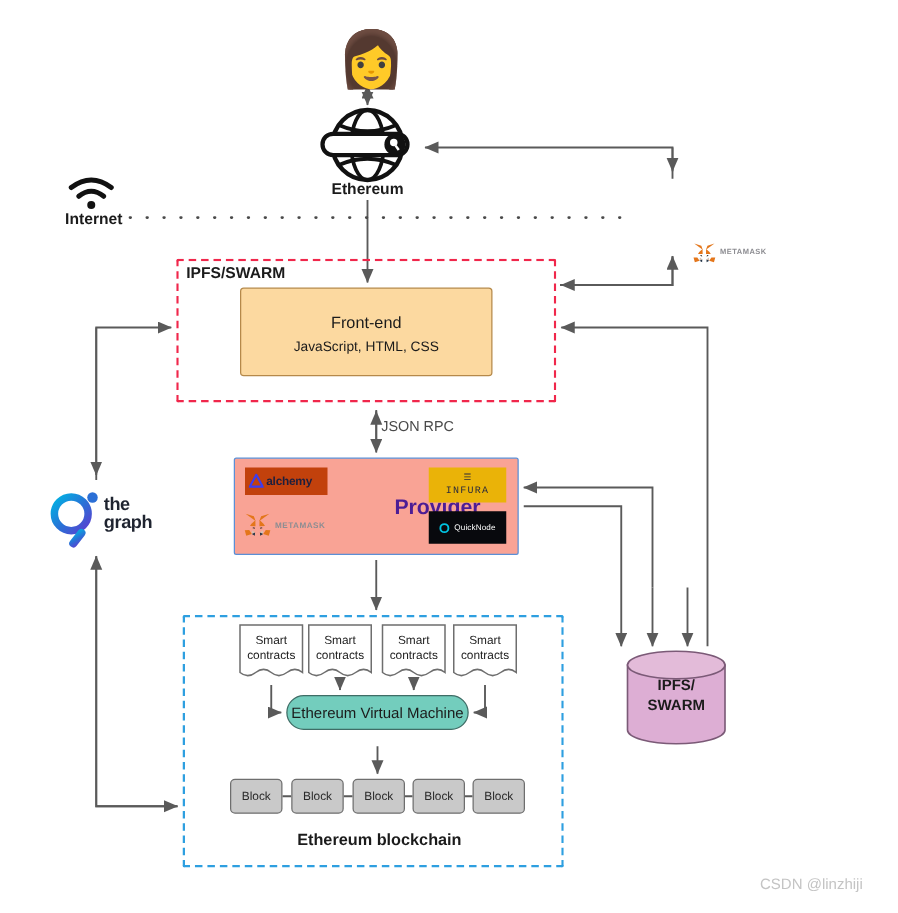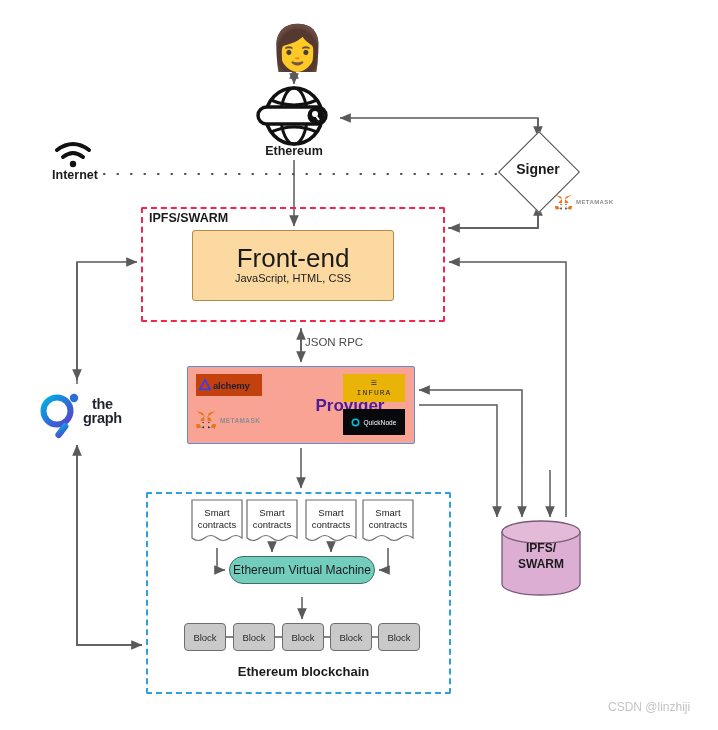--- a/index.html
+++ b/index.html
@@ -133,21 +133,21 @@
     height: 71px;
     background: #fcd9a0;
     border: 1.2px solid #b5894a;
     border-radius: 3px;
     display: flex;
     flex-direction: column;
     align-items: center;
     justify-content: center;
   }
   #frontend-title {
-    font-size: 26px;
+    font-size: 13px;
     color: #1b1b1b;
     line-height: 24px;
   }
   #frontend-sub {
     font-size: 11px;
     color: #1b1b1b;
     line-height: 16px;
   }
 
   
@@ -258,21 +258,20 @@
 
   
   #thegraph-node {
     left: 34px;
     top: 384px;
     width: 104px;
     height: 54px;
     display: flex;
     align-items: center;
     gap: 5px;
-    text-align: center;
   }
   #thegraph-text {
     font-size: 14.5px;
     font-weight: bold;
     line-height: 14px;
     color: #1f2430;
     letter-spacing: -0.3px;
   }
 
   
@@ -488,24 +487,20 @@
       <path d="M363,500 h50 v38 q-6,-5 -12.5,0 q-6.5,5 -12.5,0 q-6,-5 -12.5,0 q-6.5,5 -12.5,0 z"></path>
     </g>
   </svg>
 
   <div class="node" id="user-avatar">👩</div>
 
   <div class="node" id="browser-label">Ethereum</div>
 
   <div class="node" id="internet-label">Internet</div>
 
-  <div class="node" id="signer-node">
-    <div class="diamond"></div>
-    <div id="signer-label">Signer</div>
-  </div>
 
   <div class="node" id="signer-metamask">
     <svg width="19" height="17" viewBox="0 0 24 22">
       <path d="M22.5,1 L13.6,7.4 L15.2,3.4 Z" fill="#e2761b"></path>
       <path d="M1.5,1 L10.3,7.5 L8.8,3.4 Z" fill="#e4761b"></path>
       <path d="M19.3,15.5 L17,19 L21.9,20.4 L23.3,15.6 Z" fill="#e4761b"></path>
       <path d="M0.8,15.6 L2.1,20.4 L7,19 L4.7,15.5 Z" fill="#e4761b"></path>
       <path d="M6.7,9.8 L5.4,11.8 L10.2,12 L10.1,6.8 Z" fill="#e4761b"></path>
       <path d="M17.3,9.8 L13.8,6.7 L13.7,12 L18.6,11.8 Z" fill="#e4761b"></path>
       <path d="M7,19 L9.9,17.6 L7.4,15.6 Z" fill="#d7c1b3"></path>

